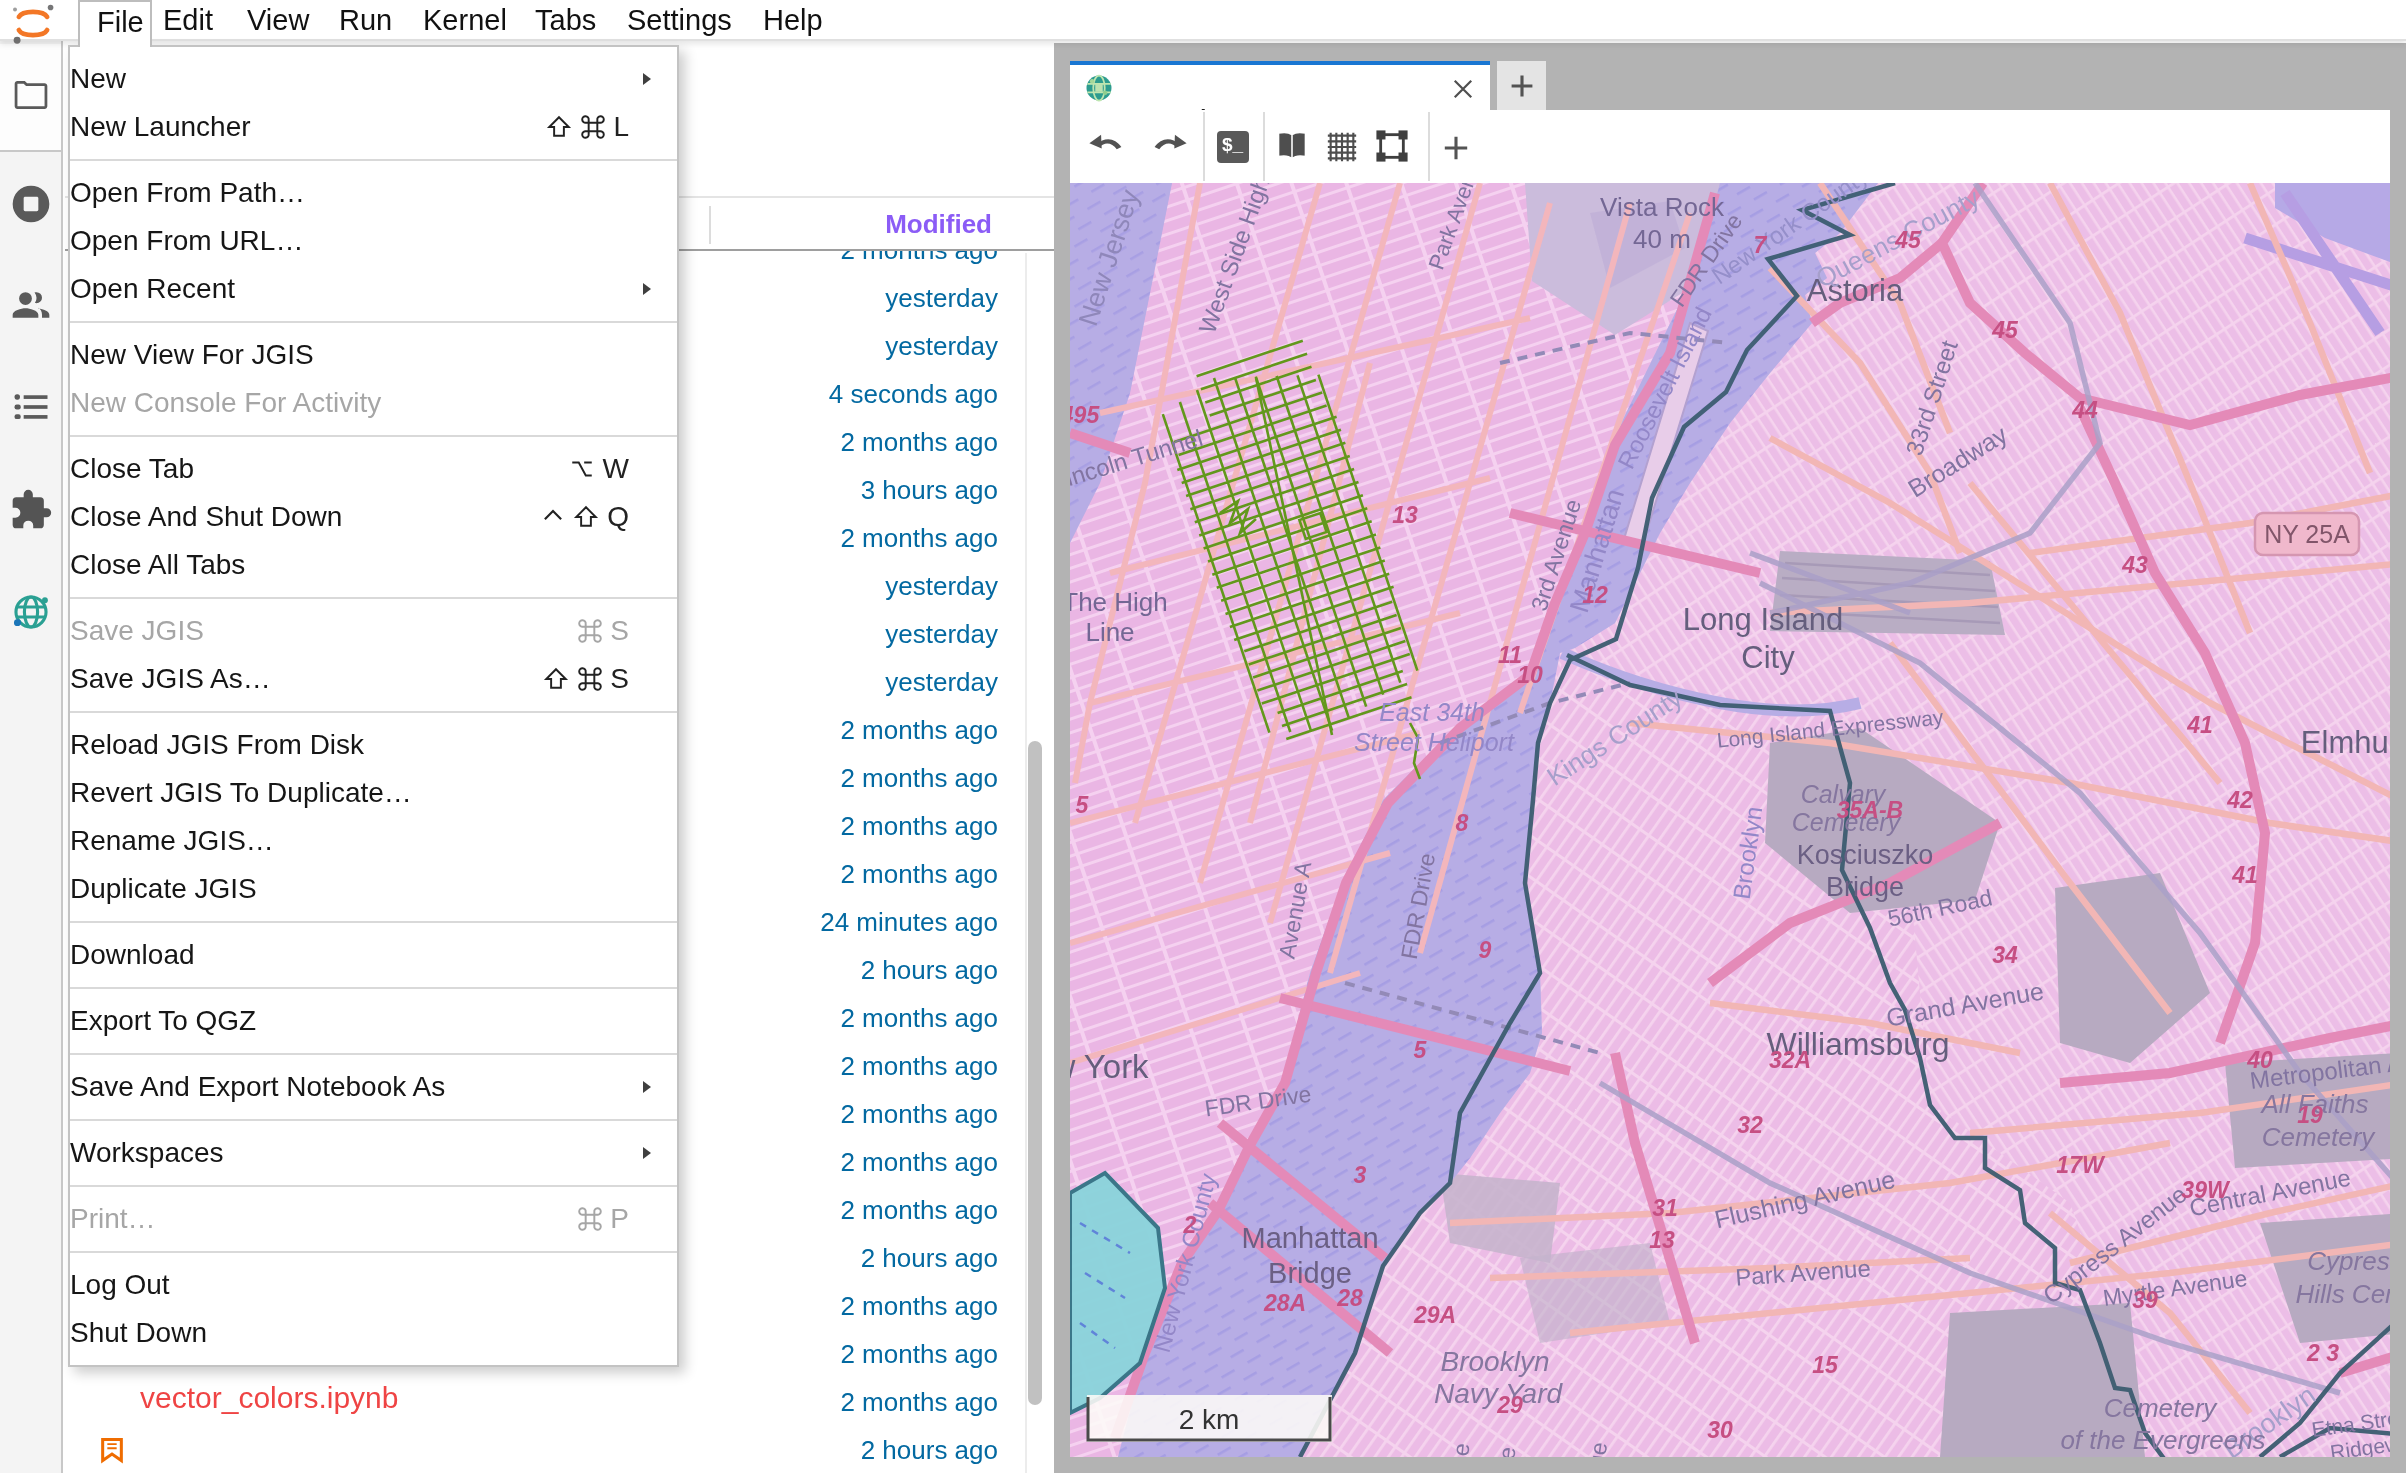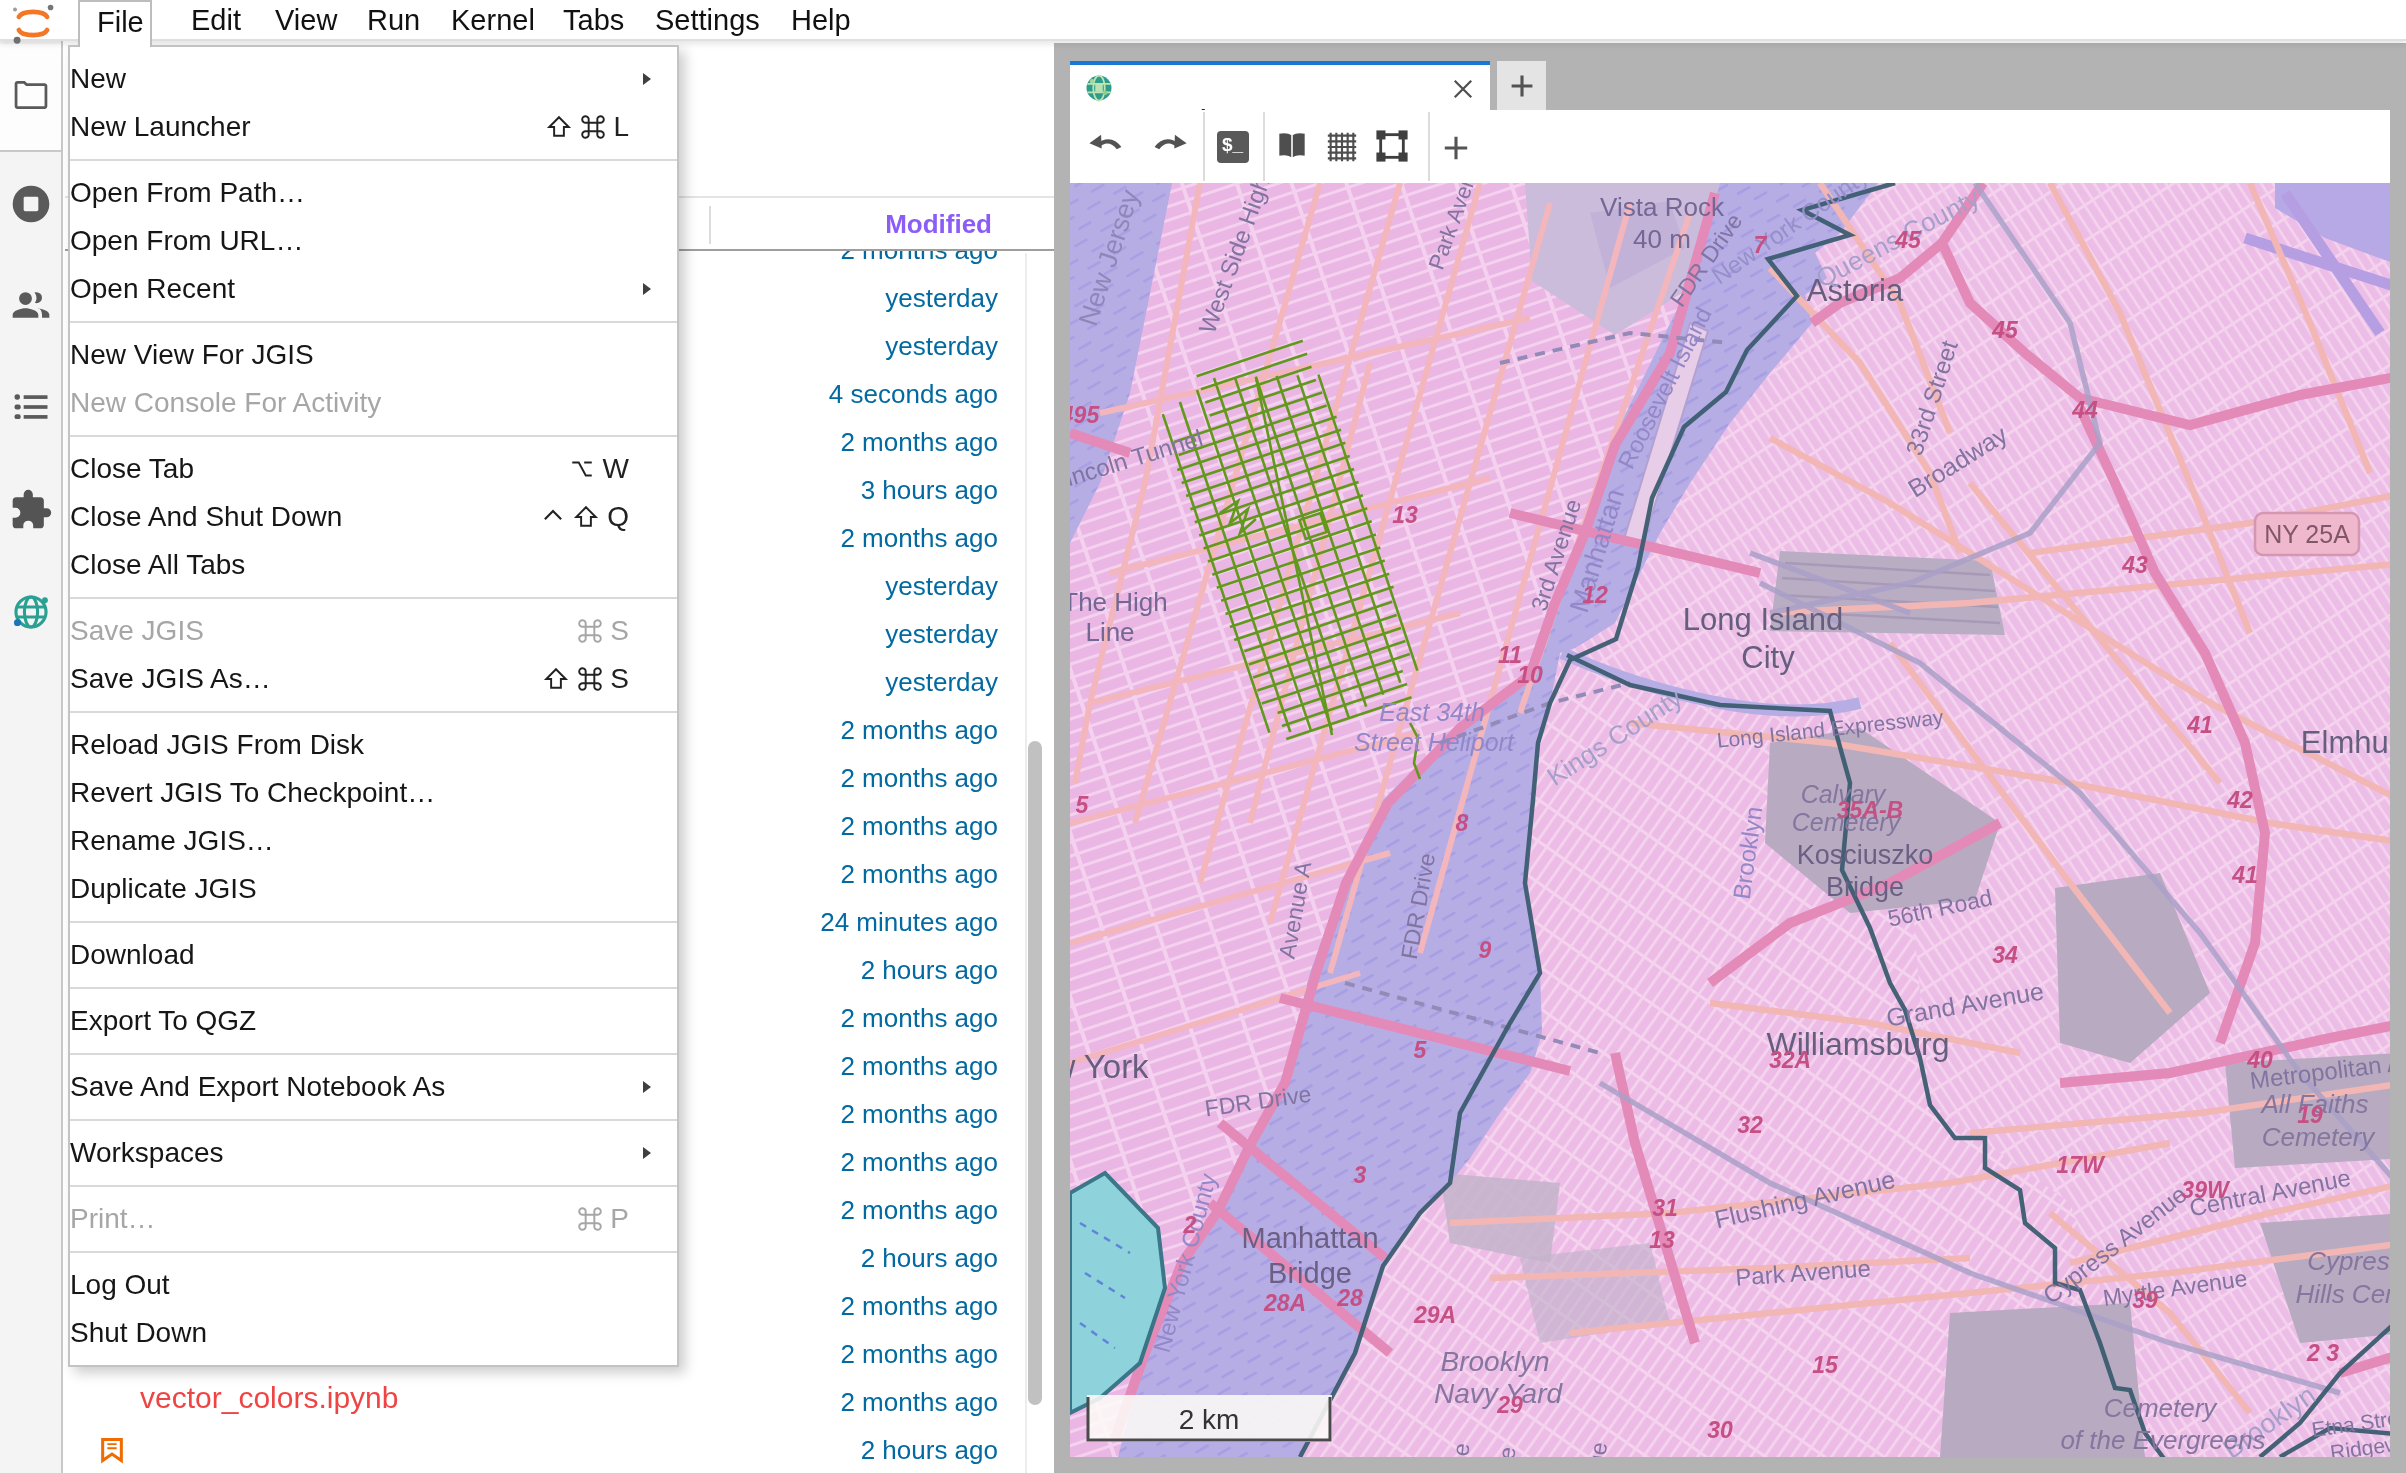--- a/index.html
+++ b/index.html
@@ -2,21 +2,21 @@
 <html><head>
 <meta charset="utf-8">
 <style>
   * { margin:0; padding:0; box-sizing:border-box; }
   html,body { width:2406px; height:1473px; overflow:hidden; background:#fff;
     font-family:"Liberation Sans", sans-serif; }
   .abs { position:absolute; }
   
   #menubar { position:absolute; left:0; top:0; width:2406px; height:41px; background:#fff;
     border-bottom:2px solid #e0e0e0; box-shadow:0 3px 6px rgba(0,0,0,0.10); z-index:30; }
-  .mitem { position:absolute; top:0; height:41px; line-height:41px; font-size:29px; color:#111;margin-left:28px; }
+  .mitem { position:absolute; top:0; height:41px; line-height:41px; font-size:29px; color:#111; }
   #filebox { position:absolute; left:68px; top:0; width:74px; height:47px; background:#fff;
     border:2px solid #bdbdbd; border-bottom:none; z-index:40;margin-left:10px; }
   #filebox span { position:absolute; left:17px; top:0; height:41px; line-height:41px; font-size:29px; color:#111; }
   
   #sidebar { position:absolute; left:0; top:0; width:63px; height:1473px; background:#f4f4f4;
     border-right:2px solid #c8c8c8; z-index:20; }
   #sidebar .activetop { position:absolute; left:0; top:44px; width:61px; height:108px; background:#fdfdfd;
     border-bottom:2px solid #c8c8c8; }
   .sideicon { position:absolute; left:9px; width:44px; height:44px; }
   
@@ -182,21 +182,21 @@
     <div class="mi dis">Save JGIS<span class="sc"><svg width="26" height="26" viewBox="0 0 24 24" style="vertical-align:-4px">
           <path d="M8 8 H5.5 A3 3 0 1 1 8 5.5 V8 M8 8 V16 M8 8 H16 M16 8 V5.5 A3 3 0 1 1 18.5 8 H16 M16 16 H18.5 A3 3 0 1 1 16 18.5 V16 M16 16 V8 M8 16 H5.5 A3 3 0 1 0 8 18.5 V16 M8 16 H16" fill="none" stroke="#a6a6a6" stroke-width="1.8"></path>
         </svg> <span>S</span></span></div>
     <div class="mi">Save JGIS As…<span class="sc"><svg width="26" height="26" viewBox="0 0 24 24" style="vertical-align:-4px">
           <path d="M12 3 L21 12 H16.5 V20 H7.5 V12 H3 Z" fill="none" stroke="#222" stroke-width="1.8"></path>
         </svg> <svg width="26" height="26" viewBox="0 0 24 24" style="vertical-align:-4px">
           <path d="M8 8 H5.5 A3 3 0 1 1 8 5.5 V8 M8 8 V16 M8 8 H16 M16 8 V5.5 A3 3 0 1 1 18.5 8 H16 M16 16 H18.5 A3 3 0 1 1 16 18.5 V16 M16 16 V8 M8 16 H5.5 A3 3 0 1 0 8 18.5 V16 M8 16 H16" fill="none" stroke="#222" stroke-width="1.8"></path>
         </svg> <span>S</span></span></div>
     <div class="sep"></div>
     <div class="mi">Reload JGIS From Disk</div>
-    <div class="mi">Revert JGIS To Checkpoint…</div>
+    <div class="mi">Revert JGIS To Duplicate…</div>
     <div class="mi">Rename JGIS…</div>
     <div class="mi">Duplicate JGIS</div>
     <div class="sep"></div>
     <div class="mi">Download</div>
     <div class="sep"></div>
     <div class="mi">Export To QGZ</div>
     <div class="sep"></div>
     <div class="mi">Save And Export Notebook As<svg class="subarrow" width="16" height="16" viewBox="0 0 16 16">
         <path d="M4 2 L12 8 L4 14 Z" fill="#3f3f3f"></path>
       </svg></div>

